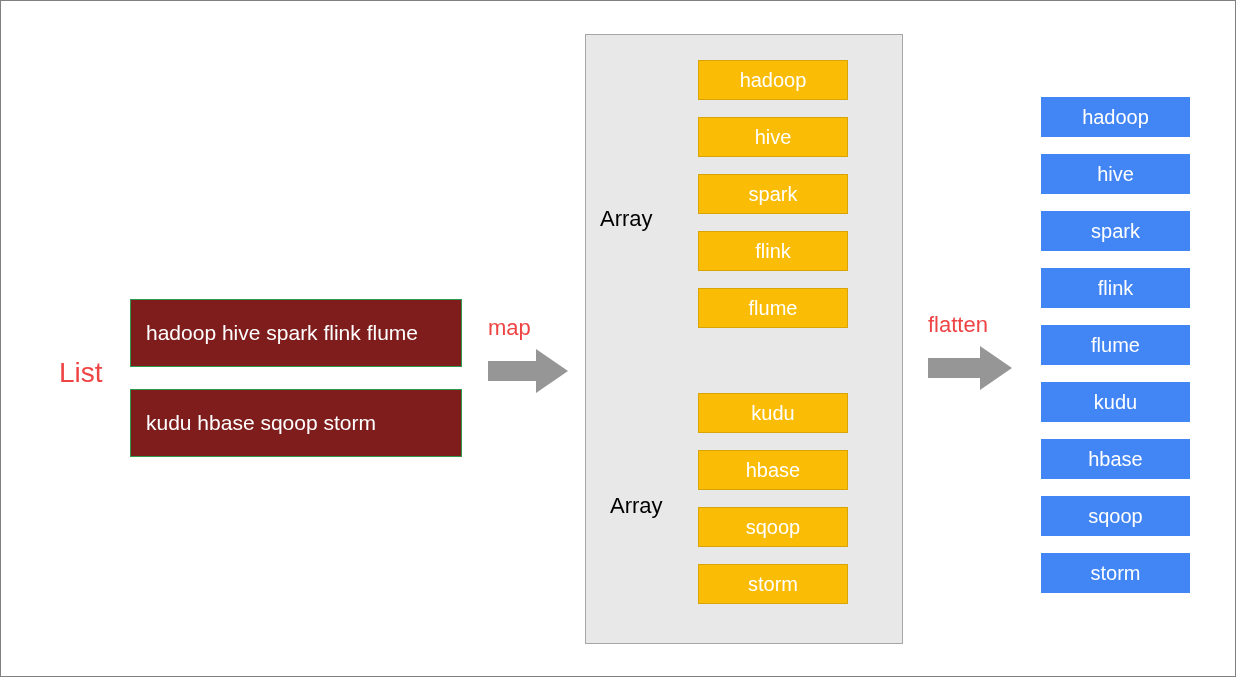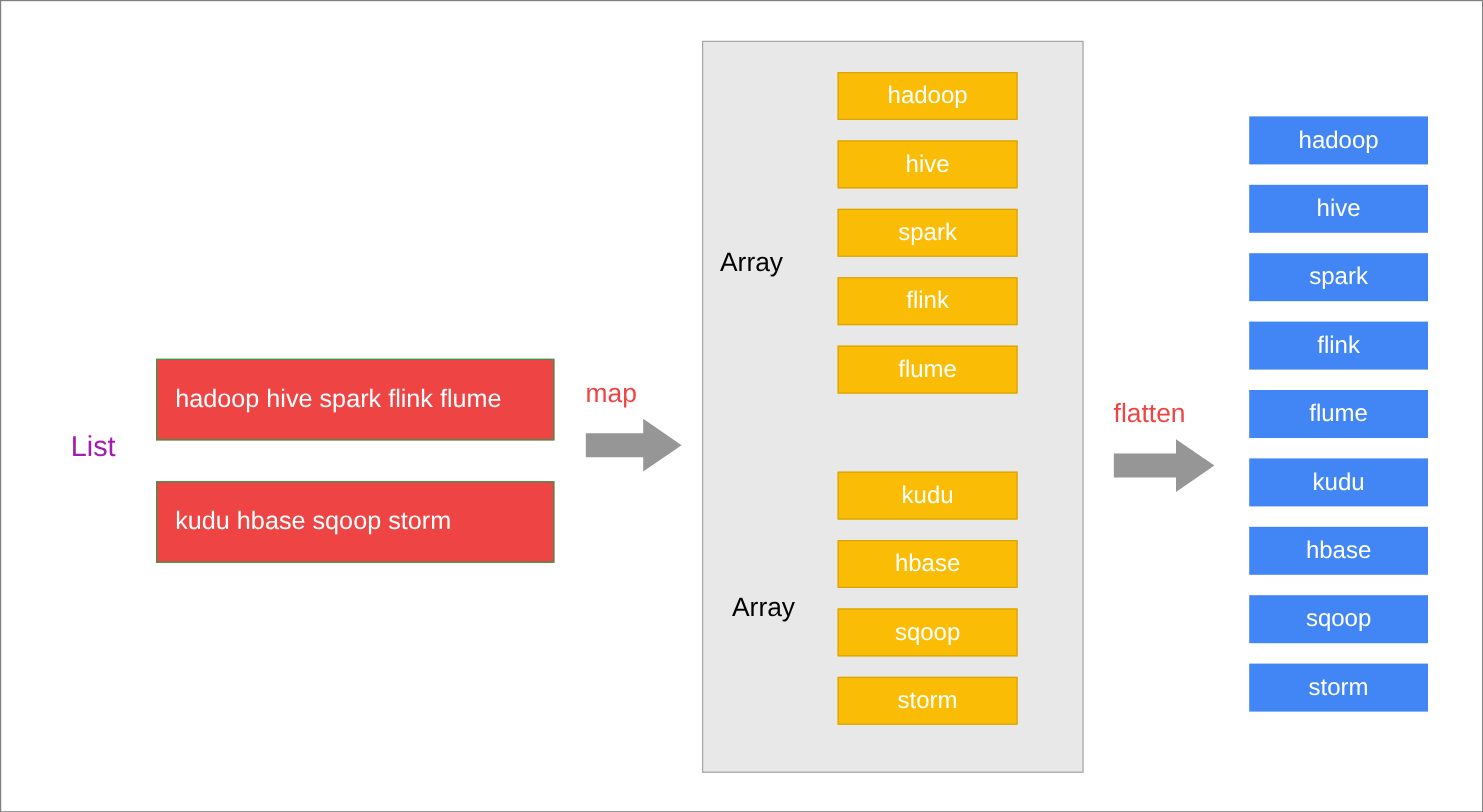--- a/index.html
+++ b/index.html
@@ -20,67 +20,67 @@
     border: 1px solid #808080;
     box-sizing: border-box;
     overflow: hidden;
   }
 
   
   #list-label {
     position: absolute;
     left: 58px;
     top: 358px;
-    font-size: 24px;
-    color: #a21caf;
+    font-size: 28px;
+    color: #ef4444;
     line-height: 28px;
     white-space: nowrap;
   }
 
   #list-group {
     position: absolute;
     left: 129px;
     top: 298px;
     width: 332px;
   }
   .list-box {
     width: 332px;
     height: 68px;
     box-sizing: border-box;
-    background: #ef4444;
+    background: #7f1d1d;
     border: 1px solid #2e9a4b;
     color: #ffffff;
     font-size: 21px;
     display: flex;
     align-items: center;
     padding-left: 15px;
     white-space: nowrap;
   }
   .list-box + .list-box {
-    margin-top: 34px;
+    margin-top: 22px;
   }
 
   
   .arrow-group {
     position: absolute;
   }
   .arrow-label {
     font-size: 22px;
     color: #ef4444;
     line-height: 26px;
     text-align: left;
     white-space: nowrap;
   }
   .arrow-shape {
     display: block;
     margin-top: 6px;
   }
 
   #map-arrow  { left: 487px; top: 314px; }
-  #flatten-arrow { left: 927px; top: 331px; }
+  #flatten-arrow { left: 927px; top: 311px; }
 
   
   #arrays-panel {
     position: absolute;
     left: 584px;
     top: 33px;
     width: 318px;
     height: 610px;
     box-sizing: border-box;
     background: #E8E8E8;

